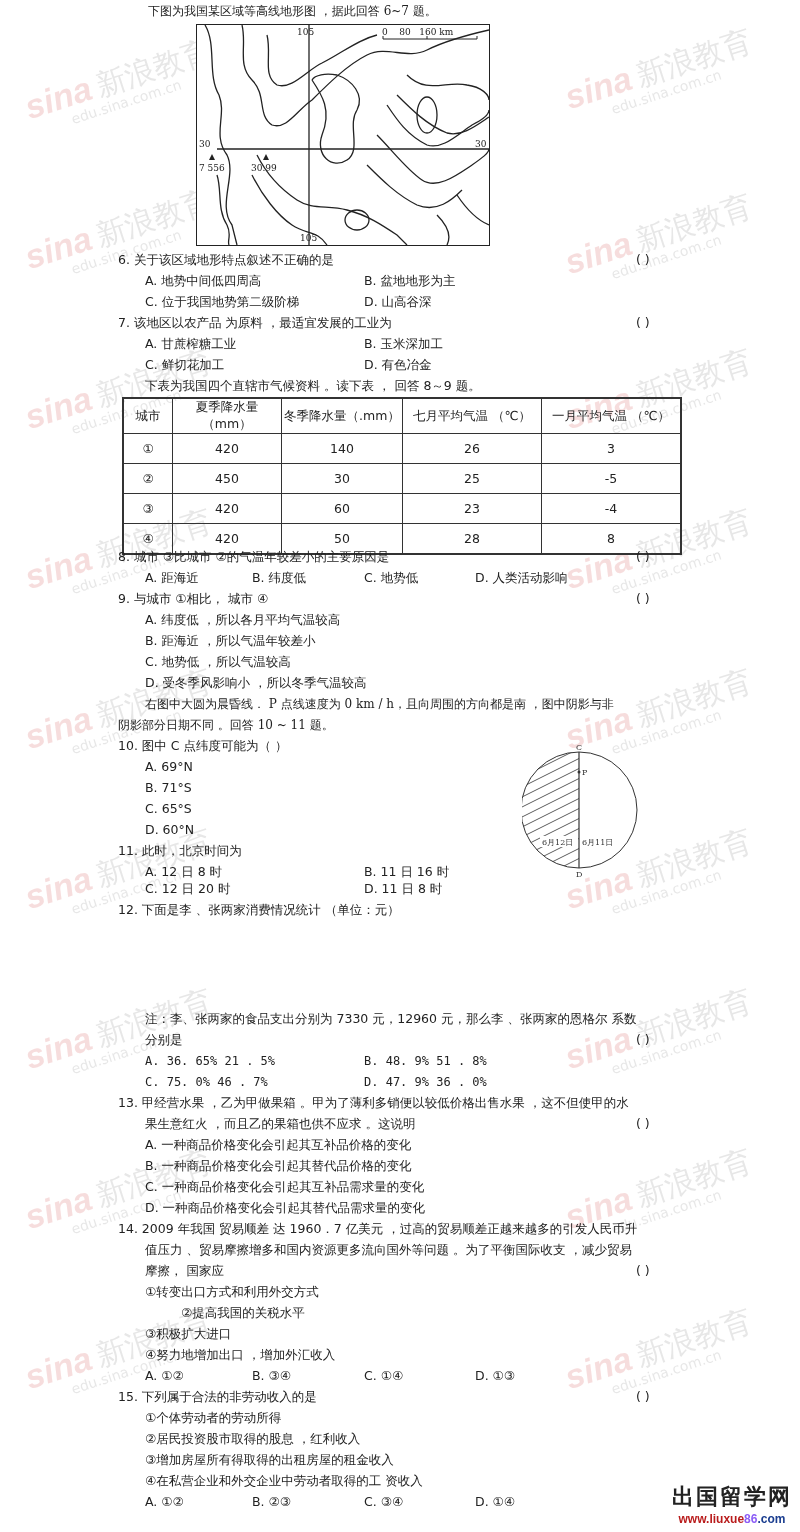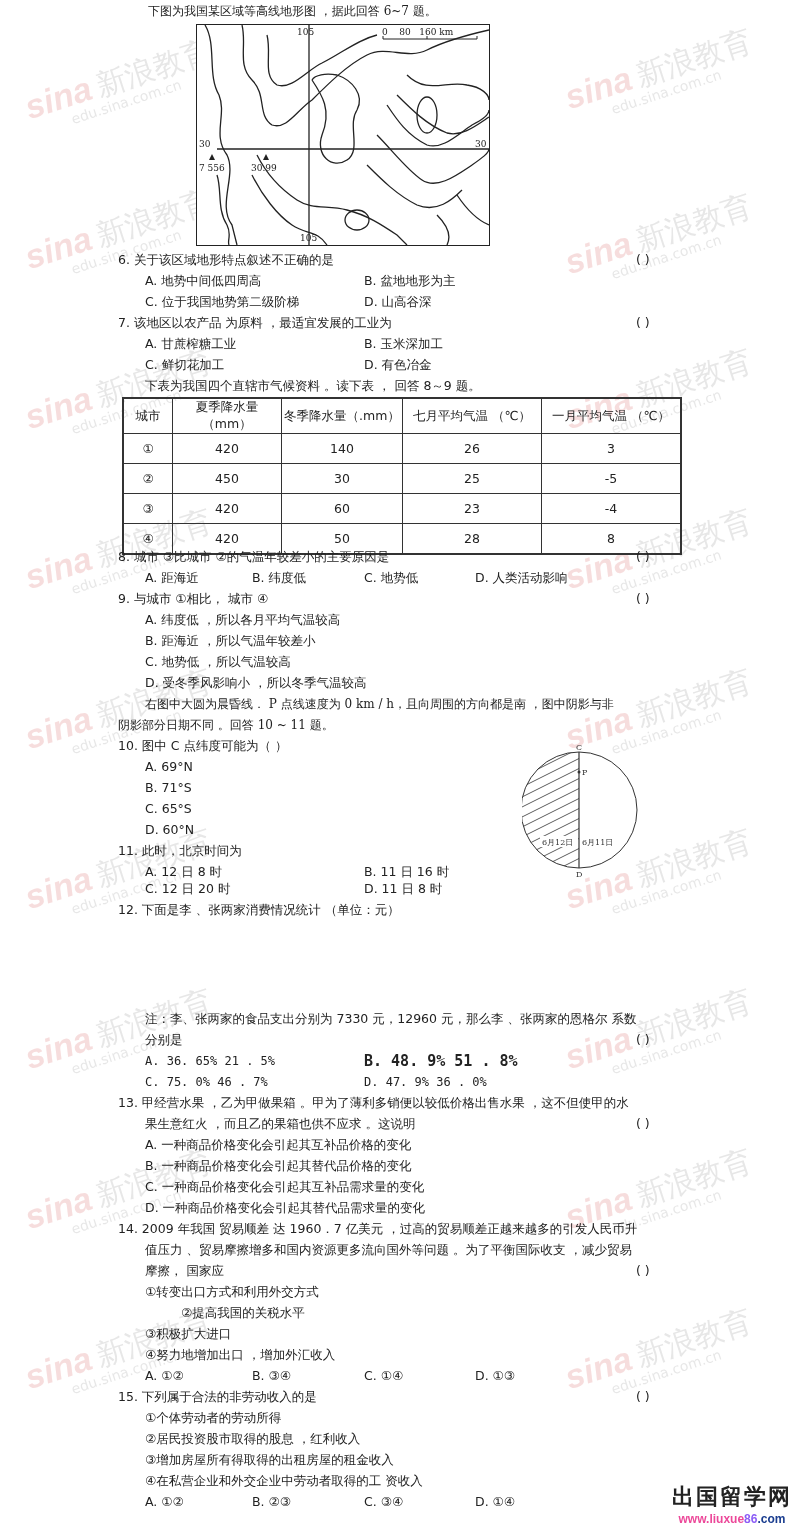--- a/index.html
+++ b/index.html
@@ -218,21 +218,21 @@
 
 <div class="abs line" style="left:118px;top:901px;">12. 下面是李 、张两家消费情况统计 （单位：元）</div>
 <table class="t consume" style="left:141px;top:920px;width:545px;">
   <tbody>
 </tbody>
   </table>
 <div class="abs line" style="left:145px;top:1010px;">注：李、张两家的食品支出分别为  7330 元，12960 元，那么李 、张两家的恩格尔 系数</div>
 <div class="abs line" style="left:145px;top:1031px;">分别是</div>
 <div class="paren line" style="top:1031px;">(      )</div>
 <div class="abs line" style="left:145px;top:1052px;font-family:'DejaVu Sans Mono',monospace;font-size:12px;">A. 36. 65%  21 . 5%</div>
-<div class="abs line" style="left:364px;top:1052px;font-family:'DejaVu Sans Mono',monospace;font-size:15px;font-weight:bold;">B. 48. 9%  51 . 8%</div>
+<div class="abs line" style="left:364px;top:1052px;font-family:'DejaVu Sans Mono',monospace;font-size:12px;">B. 48. 9%  51 . 8%</div>
 <div class="abs line" style="left:145px;top:1073px;font-family:'DejaVu Sans Mono',monospace;font-size:12px;">C. 75. 0%   46 . 7%</div>
 <div class="abs line" style="left:364px;top:1073px;font-family:'DejaVu Sans Mono',monospace;font-size:12px;">D. 47. 9%  36 . 0%</div>
 
 <div class="abs line" style="left:118px;top:1094px;">13. 甲经营水果 ，乙为甲做果箱 。甲为了薄利多销便以较低价格出售水果 ，这不但使甲的水</div>
 <div class="abs line" style="left:145px;top:1115px;">果生意红火 ，而且乙的果箱也供不应求 。这说明</div>
 <div class="paren line" style="top:1115px;">(      )</div>
 <div class="abs line" style="left:145px;top:1136px;">A. 一种商品价格变化会引起其互补品价格的变化</div>
 <div class="abs line" style="left:145px;top:1157px;">B. 一种商品价格变化会引起其替代品价格的变化</div>
 <div class="abs line" style="left:145px;top:1178px;">C. 一种商品价格变化会引起其互补品需求量的变化</div>
 <div class="abs line" style="left:145px;top:1199px;">D. 一种商品价格变化会引起其替代品需求量的变化</div>
@@ -256,14 +256,14 @@
 <div class="abs line" style="left:145px;top:1430px;">②居民投资股市取得的股息 ，红利收入</div>
 <div class="abs line" style="left:145px;top:1451px;">③增加房屋所有得取得的出租房屋的租金收入</div>
 <div class="abs line" style="left:145px;top:1472px;">④在私营企业和外交企业中劳动者取得的工 资收入</div>
 <div class="abs line" style="left:145px;top:1493px;">A. ①②</div>
 <div class="abs line" style="left:252px;top:1493px;">B. ②③</div>
 <div class="abs line" style="left:364px;top:1493px;">C. ③④</div>
 <div class="abs line" style="left:475px;top:1493px;">D. ①④</div>
 
 <div class="brand">
   <div class="t1">出国留学网</div>
-  <div class="t2"><span style="color:#ec4899">www.liuxue</span><span>86</span><span style="color:#1a3d8f">.com</span></div>
+  <div class="t2"><span style="color:#b91c1c">www.liuxue</span><span>86</span><span style="color:#1a3d8f">.com</span></div>
 </div>
 
 </body></html>

